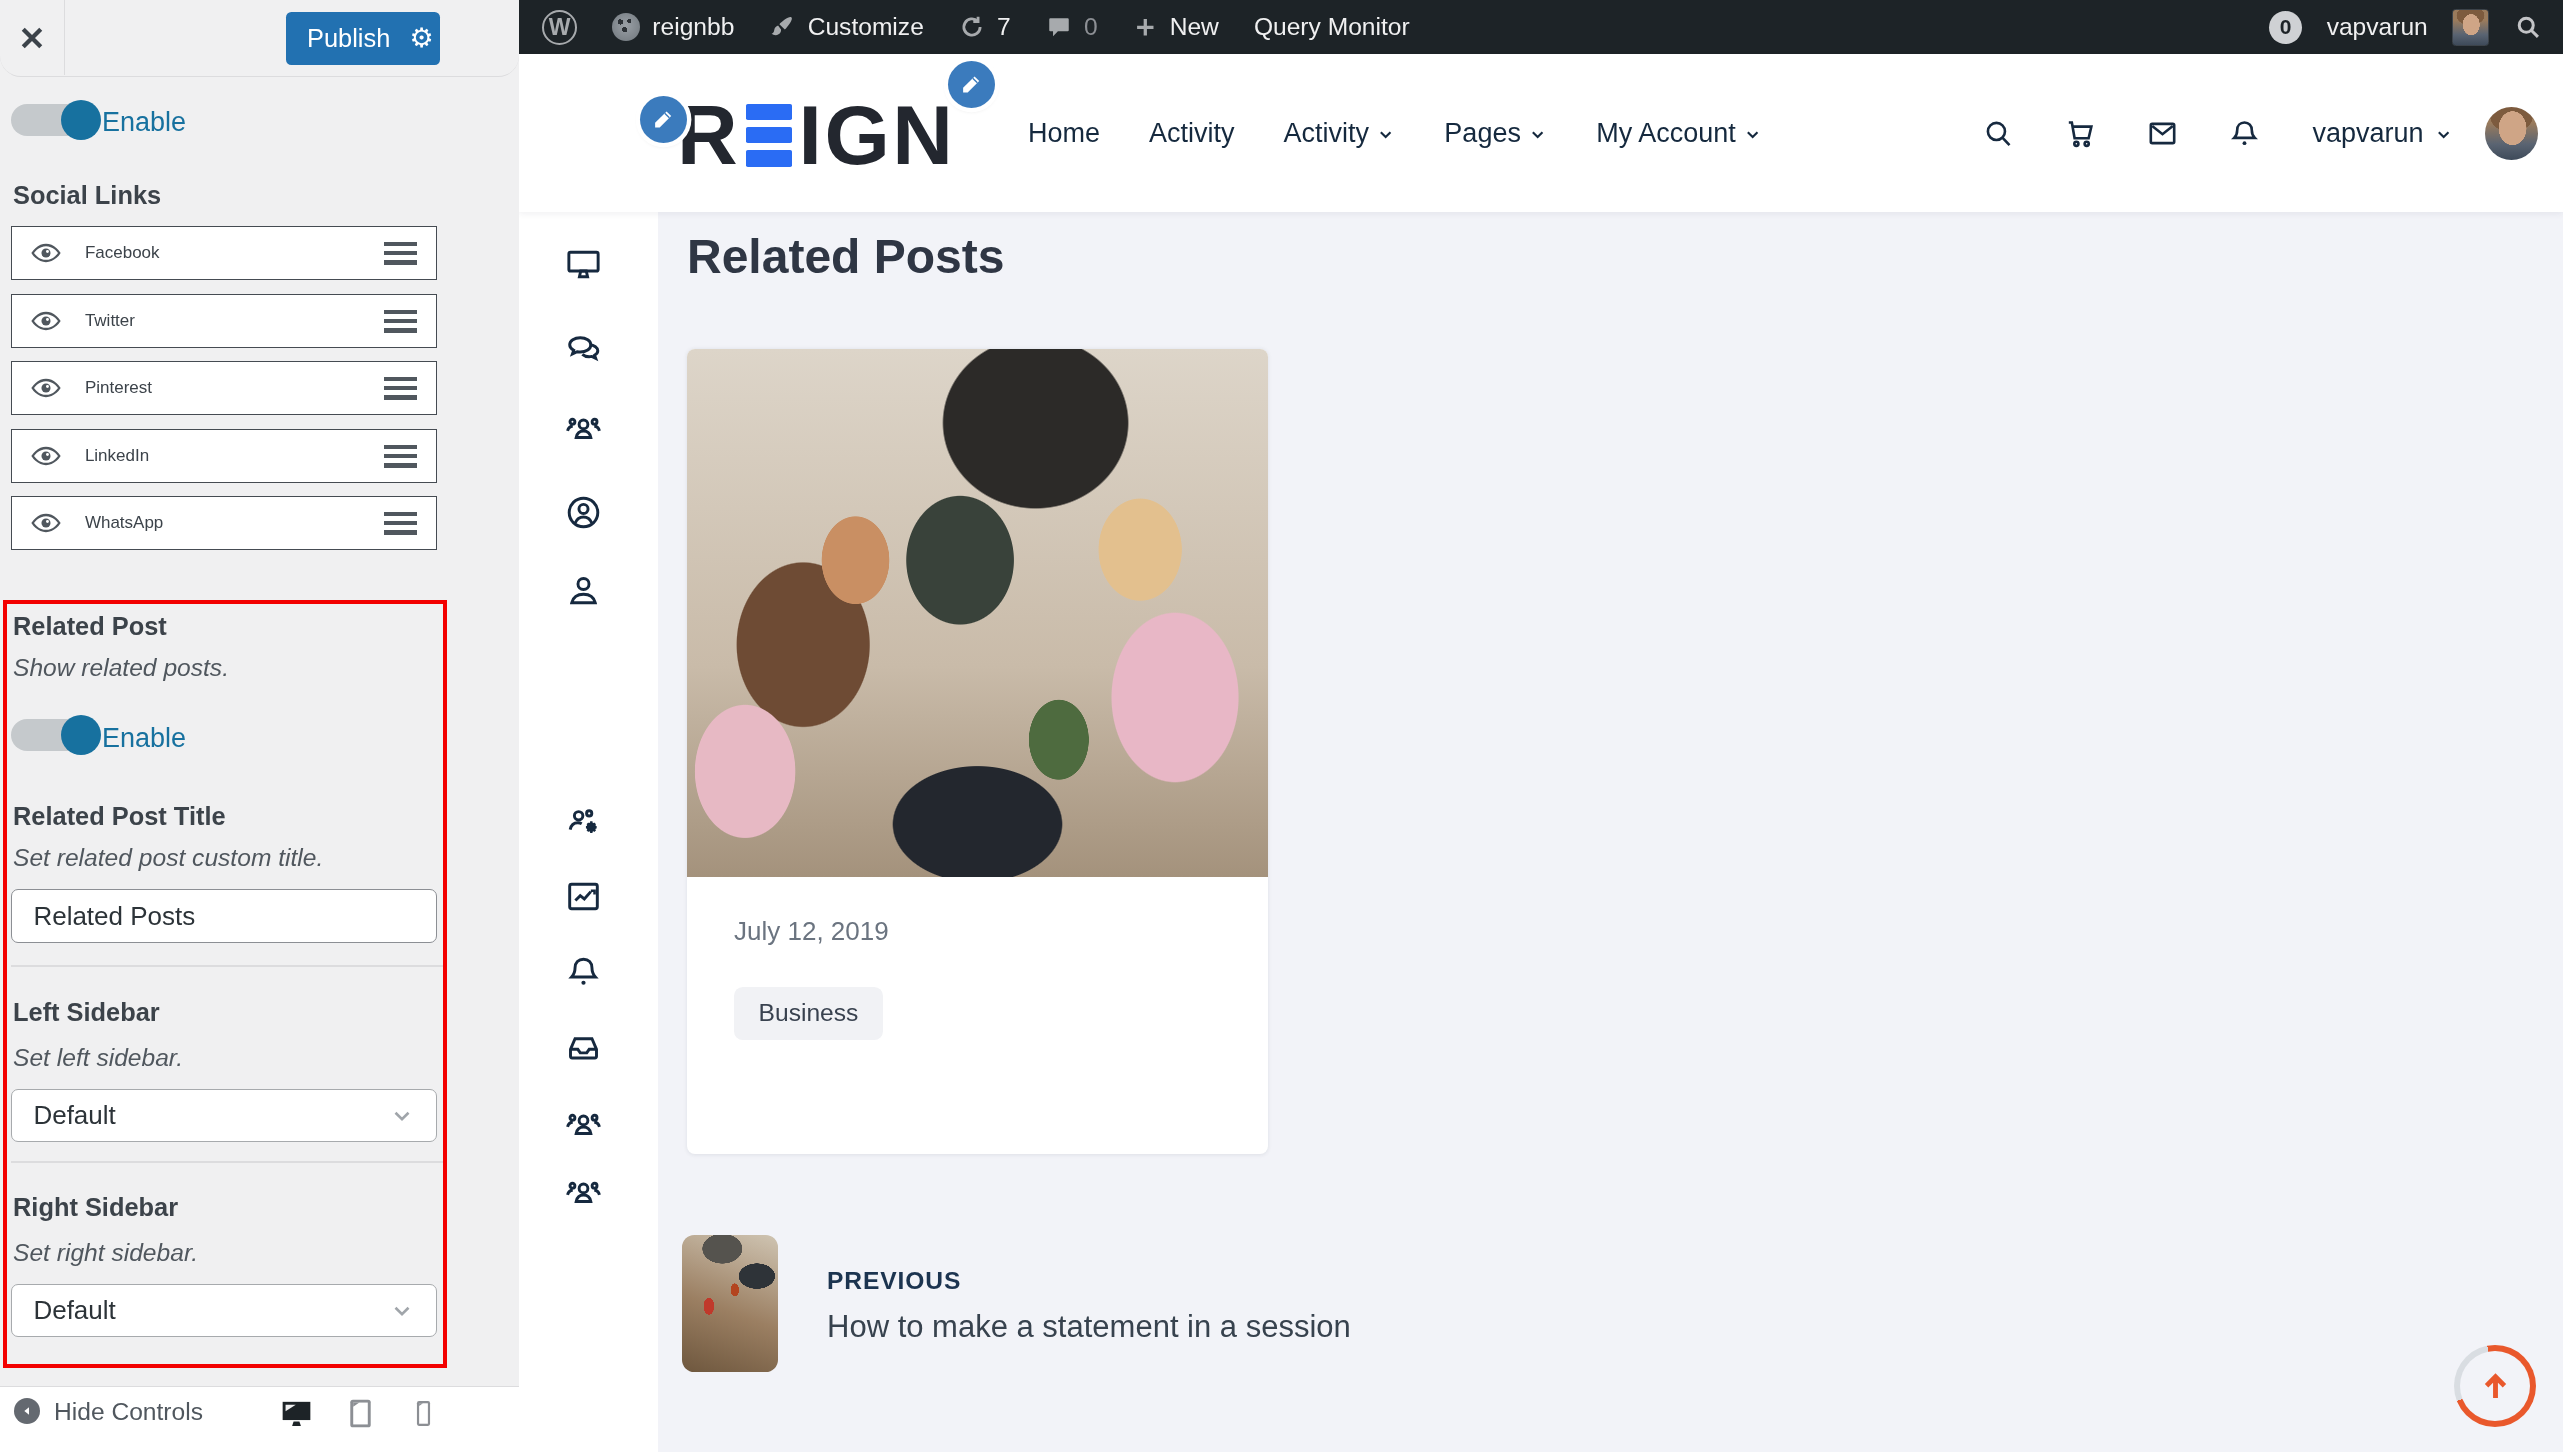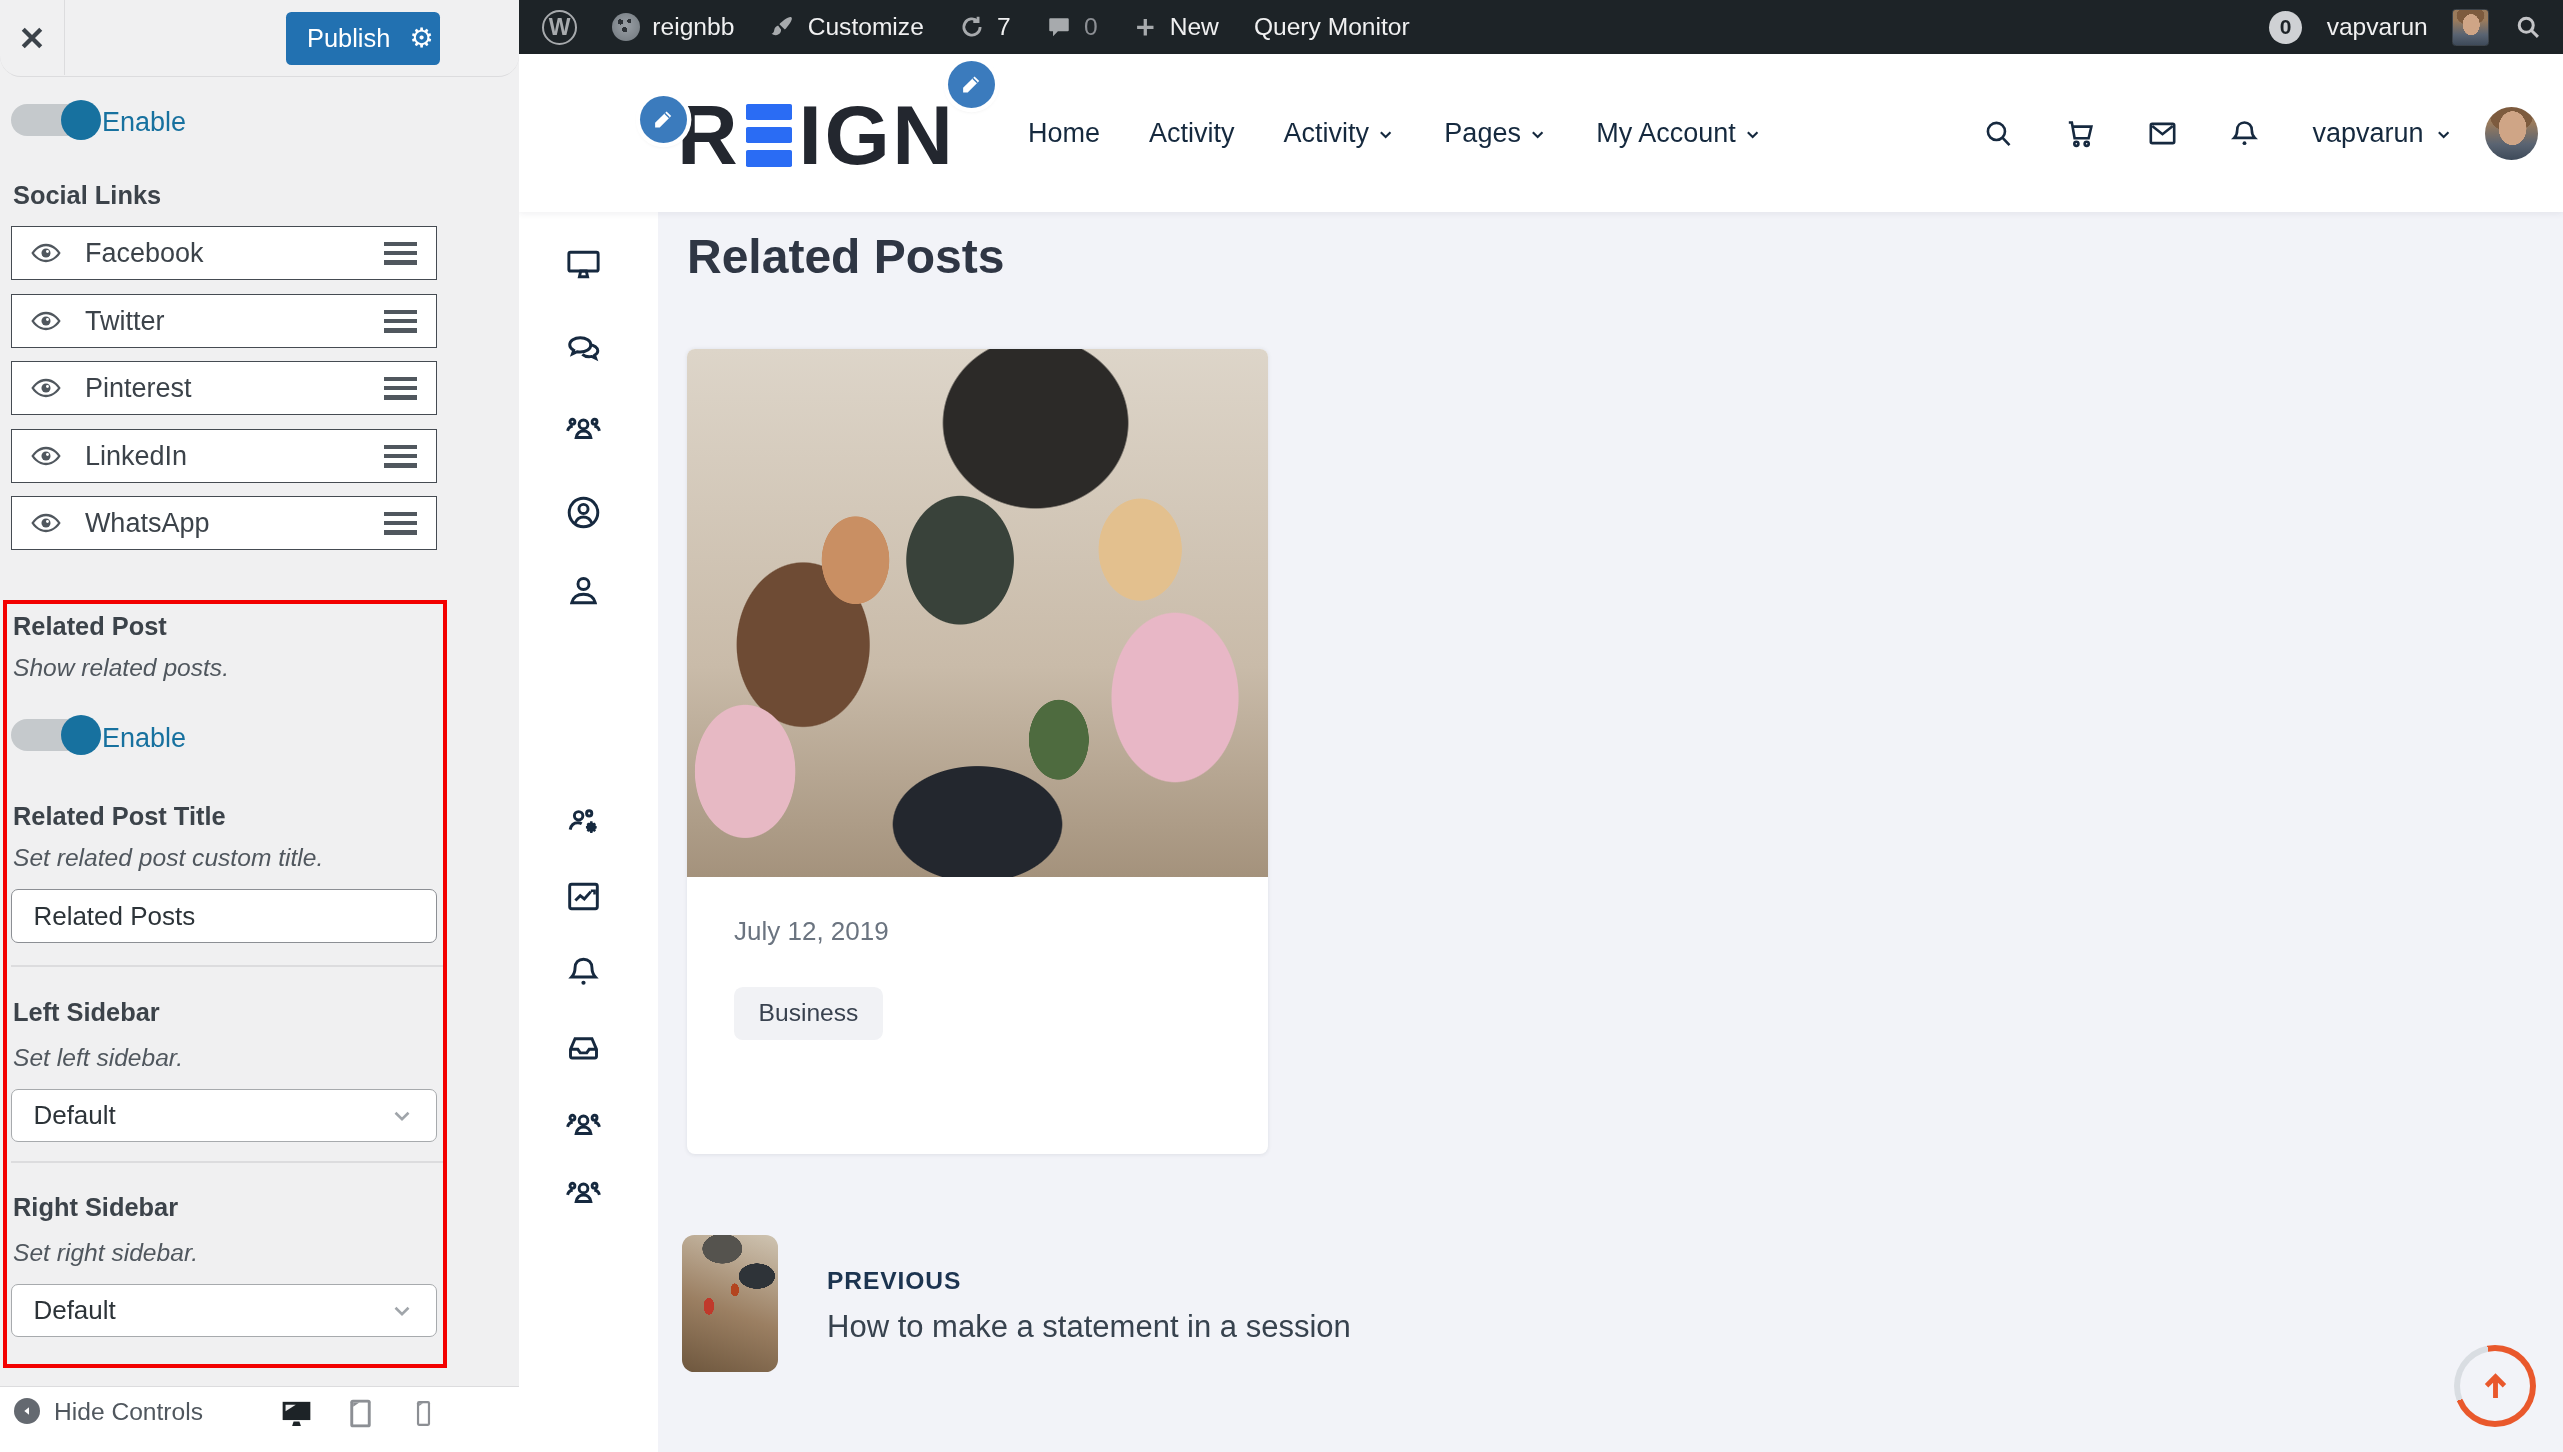--- a/index.html
+++ b/index.html
@@ -37,21 +37,21 @@
   .c-publish .gear { margin-left:19.3px; font-size:27px; line-height:1; }
   .toggle { position:absolute; width:79px; height:32px; border-radius:16px; background:#c5c9cc; cursor:pointer; }
   .toggle .knob { position:absolute; right:-10.5px; top:-4.4px; width:40px; height:40px; border-radius:50%; background:#17719f; }
   .toggle-label { position:absolute; font-size:27px; color:#17719f; cursor:pointer; }
   .c-heading { position:absolute; font-size:25.4px; font-weight:bold; color:#3c434a; }
   .c-desc { position:absolute; font-size:24.6px; font-style:italic; color:#50575e; }
   .soc-row { position:absolute; left:11.4px; width:426px; height:54px; background:#fff; border:1.8px solid #454b52;
              display:flex; align-items:center; cursor:pointer; }
   .soc-eye { margin-left:17.5px; display:flex; }
   .soc-eye svg { width:32px; height:32px; }
-  .soc-label { margin-left:23px; font-size:27px; color:#3c434a; }
+  .soc-label { margin-left:23px; font-size:17px; color:#3c434a; }
   .soc-handle { margin-left:auto; margin-right:19.3px; width:33px; height:23px; cursor:grab;
      background:linear-gradient(#50575e 0 4.4px, transparent 4.4px 8.8px, #50575e 8.8px 13px, transparent 13px 18.4px, #50575e 18.4px 23px); }
   .red-box { position:absolute; left:2.6px; top:600px; width:444px; height:768px; border:4.4px solid #f30000; pointer-events:none; }
   .c-input { position:absolute; left:11.4px; width:426px; height:54px; background:#fff; border:0.9px solid #8c8f94;
              border-radius:7px; font-size:26px; color:#2c3338; font-family:inherit; padding:0 21px; }
   .c-select { position:absolute; left:11.4px; width:426px; height:53px; background:#fff; border:0.9px solid #a7aaad;
               border-radius:7px; display:flex; align-items:center; padding:0 21px; font-size:26px; color:#2c3338; cursor:pointer; }
   .c-select svg { margin-left:auto; width:26px; height:26px; stroke:#a0a5aa; stroke-width:2.4; }
   .c-divider { position:absolute; left:11.4px; width:432px; height:1.8px; background:#dcdcde; }
   .c-footer { position:absolute; left:0; top:1386px; width:519px; height:67px; background:#fff; border-top:1.8px solid #dcdcde; }

